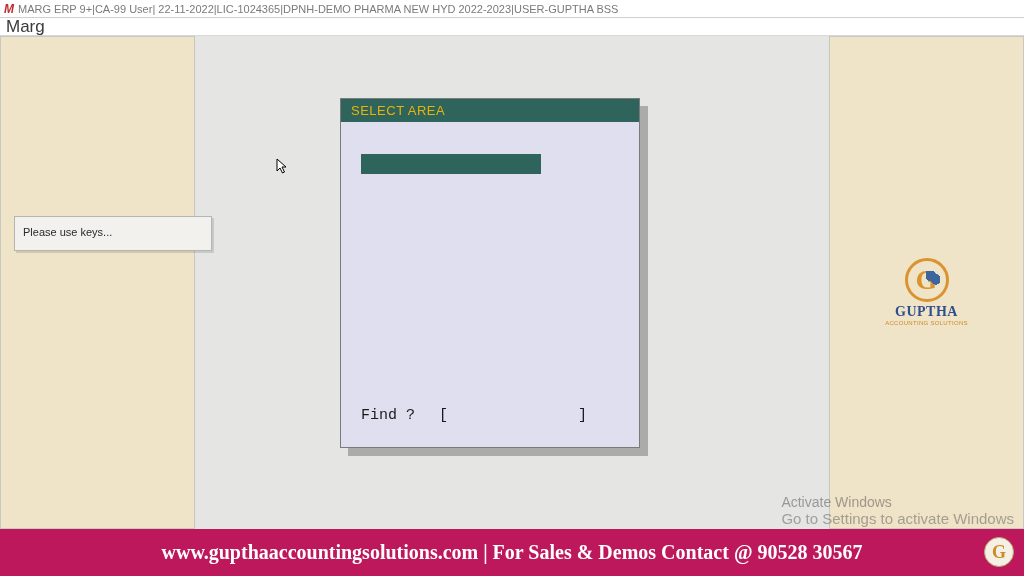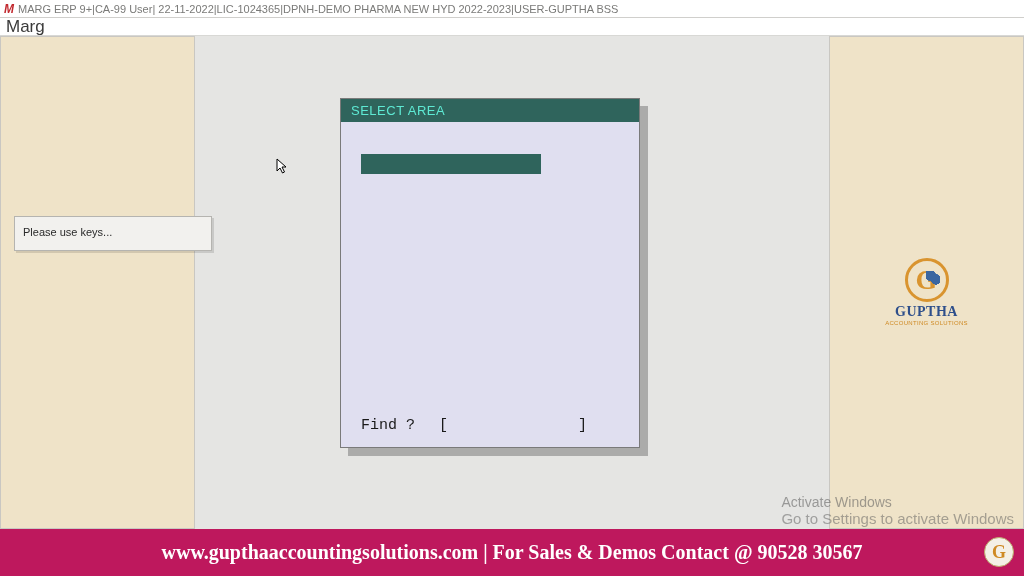--- a/index.html
+++ b/index.html
@@ -134,42 +134,42 @@
     left: 340px;
     top: 62px;
     width: 300px;
     height: 350px;
     background: #e0dff0;
     border: 1px solid #7a7a7a;
     z-index: 10;
   }
   .dialog-title {
     background: #2f645c;
-    color: #5eead4;
+    color: #eab308;
     font-family: Arial, sans-serif;
     font-size: 13px;
     letter-spacing: 0.5px;
     padding: 4px 10px;
   }
   .dialog-body {
     position: relative;
     height: calc(100% - 24px);
   }
   .sel-row {
     position: absolute;
     left: 20px;
     top: 32px;
     width: 180px;
     height: 20px;
     background: #2f645c;
   }
   .find-row {
     position: absolute;
     left: 20px;
-    bottom: 12px;
+    bottom: 22px;
     right: 20px;
     font-family: "Courier New", monospace;
     font-size: 15px;
     color: #1a1a1a;
     display: flex;
     align-items: baseline;
   }
   .find-row .lbl { margin-right: 24px; }
   .find-row .br  { }
   .find-row .gap {

